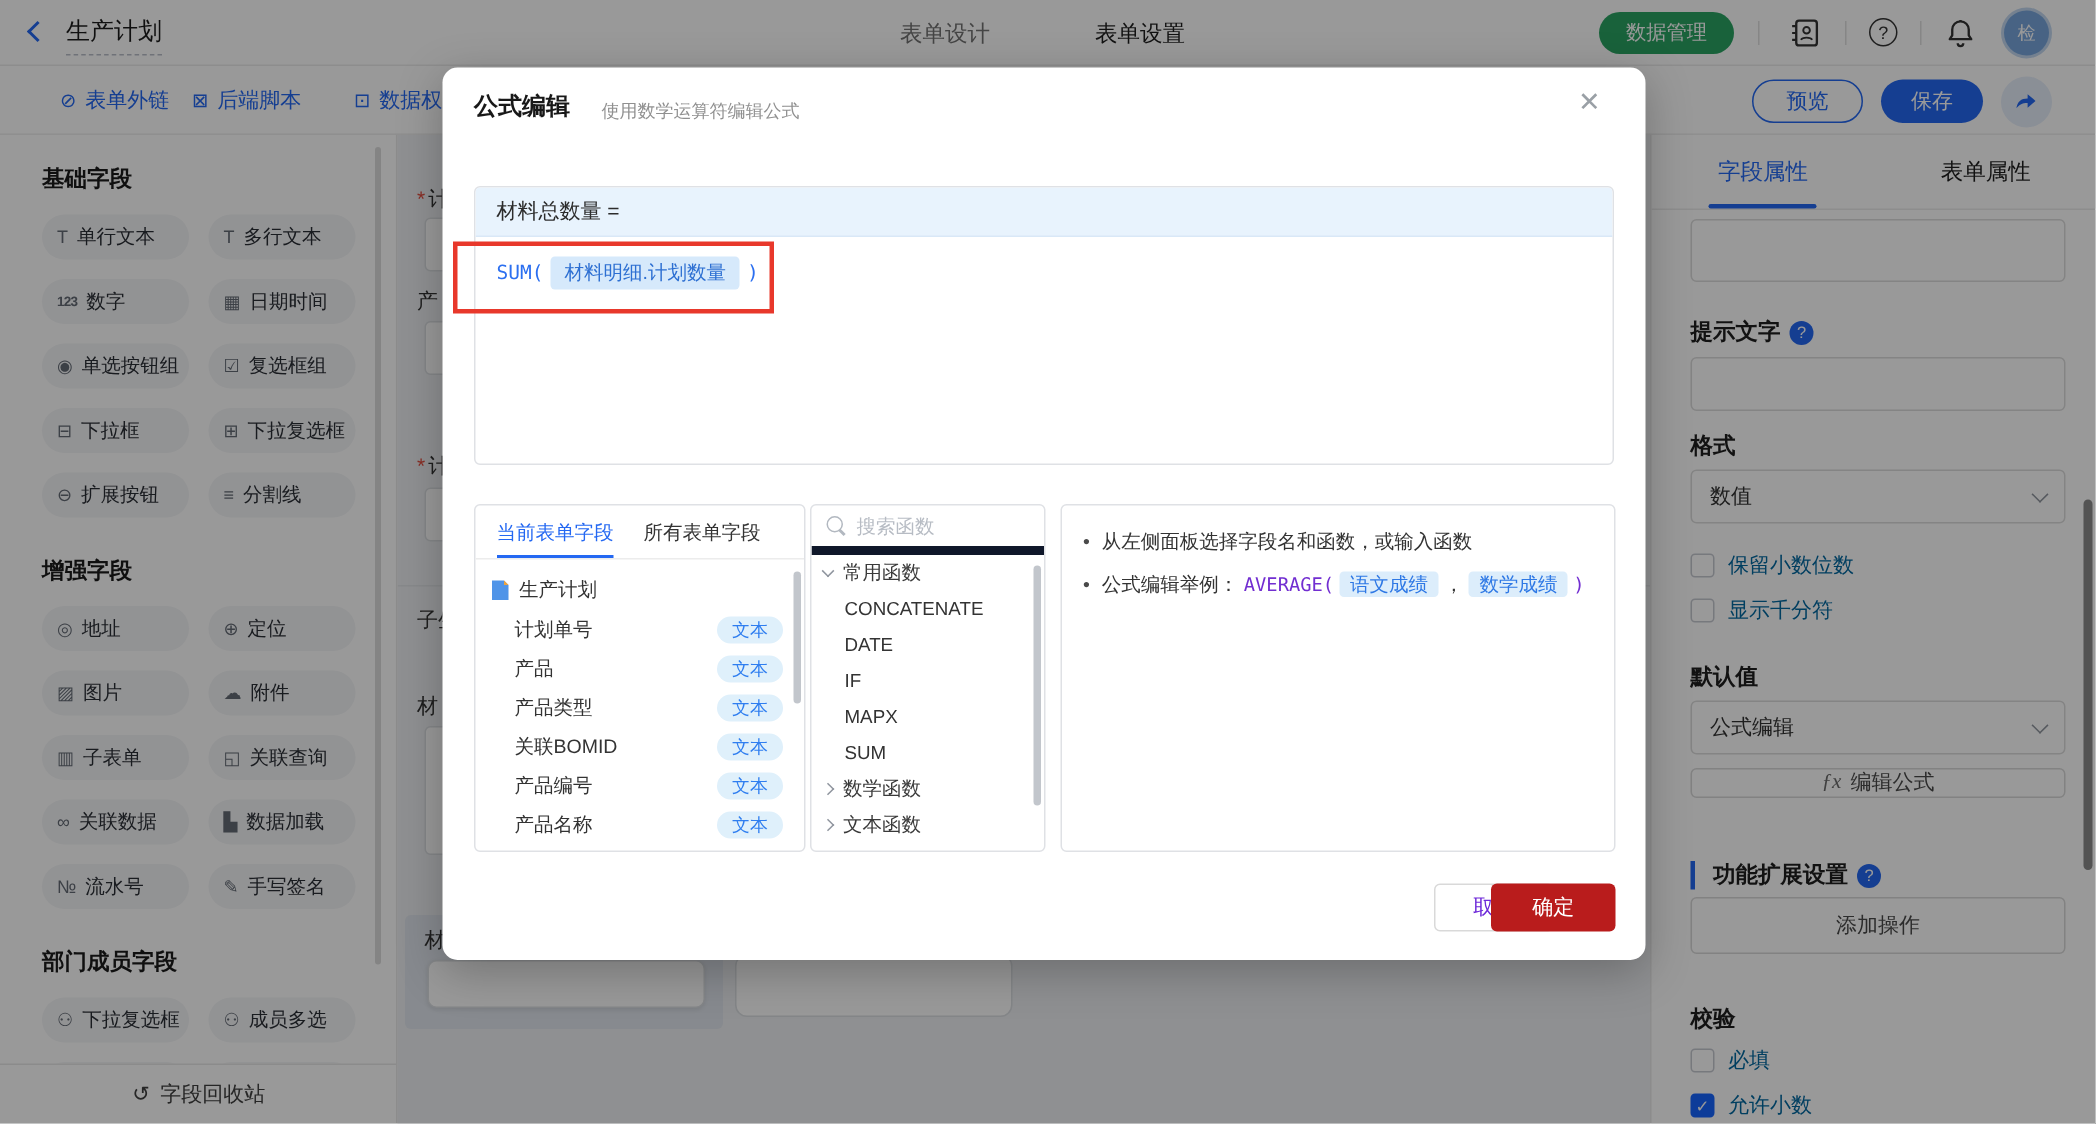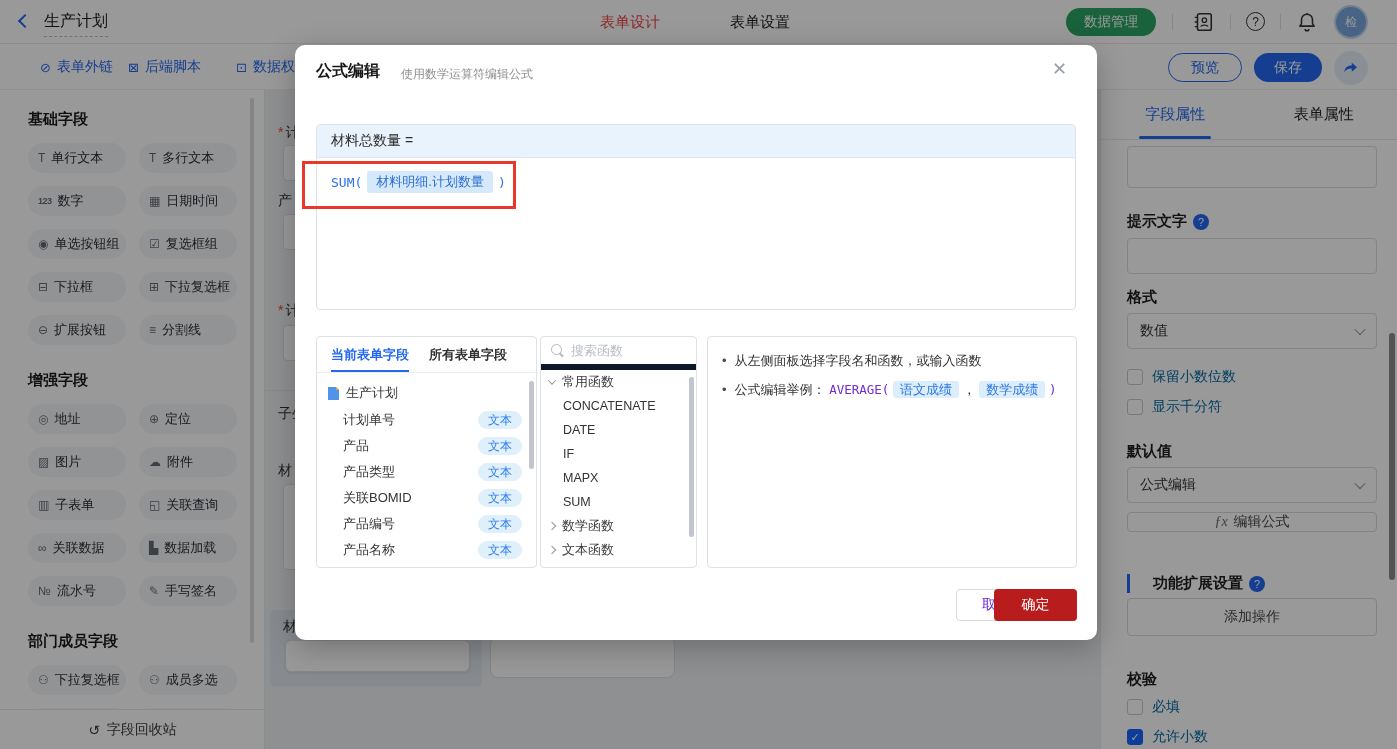--- a/index.html
+++ b/index.html
@@ -4,21 +4,21 @@
 <style>
   * { margin:0; padding:0; box-sizing:border-box; }
   html,body { width:1397px; height:749px; }
   body { font-family:"Liberation Sans","DejaVu Sans",sans-serif; background:#fff; position:relative; overflow:hidden; color:#333; }
 
   
   .topbar { position:absolute; left:0; top:0; width:1397px; height:44px; background:#fff; border-bottom:1px solid #ebebeb; z-index:10; }
   .back-chev { position:absolute; left:20px; top:16px; width:10px; height:10px; border-left:2.4px solid #2468f2; border-bottom:2.4px solid #2468f2; transform:rotate(45deg); cursor:pointer; }
   .page-title { position:absolute; left:44px; top:11px; font-size:16px; color:#1c1c1c; border-bottom:1px dashed #b9bec9; padding-bottom:4px; }
   .nav-tab { position:absolute; top:13px; font-size:15px; color:#1f1f1f; cursor:pointer; }
-  .nav-tab.active { color:#ef4444; }
+  .nav-tab.active { color:#737373; }
   .green-pill { position:absolute; left:1066px; top:8px; width:90px; height:28px; border-radius:15px; background:#2aa463; color:#fff; font-size:13.5px; display:flex; align-items:center; justify-content:center; cursor:pointer; }
   .tb-div { position:absolute; top:14px; width:1px; height:16px; background:#e0e0e0; }
   .tb-icon { position:absolute; top:11px; width:22px; height:22px; cursor:pointer; }
   .help-circle { position:absolute; left:1246px; top:12px; width:19px; height:19px; border:1.6px solid #333; border-radius:50%; color:#333; font-size:12px; display:flex; align-items:center; justify-content:center; cursor:pointer; }
   .avatar { position:absolute; left:1336px; top:7px; width:30px; height:30px; border-radius:50%; background:#78a6dd; box-shadow:0 0 0 2px #c3d8f0; color:#fff; font-size:12px; display:flex; align-items:center; justify-content:center; cursor:pointer; }
 
   
   .toolbar { position:absolute; left:0; top:44px; width:1397px; height:46px; background:#fff; border-bottom:1px solid #eeeeee; z-index:9; }
   .tool-link { position:absolute; top:14px; display:flex; align-items:center; gap:6px; color:#2468f2; font-size:14px; cursor:pointer; }
   .tool-link .tl-ic { font-size:13px; }
@@ -55,40 +55,40 @@
   .qmark { width:16px; height:16px; border-radius:50%; background:#2468f2; color:#fff; font-size:11px; font-weight:normal; display:inline-flex; align-items:center; justify-content:center; cursor:pointer; }
   .p-input { position:absolute; left:26px; width:250px; background:#fff; border:1px solid #dcdcdc; border-radius:4px; font-size:14px; padding:0 10px; color:#333; }
   .p-select { position:absolute; left:26px; width:250px; height:36px; background:#fff; border:1px solid #dcdcdc; border-radius:4px; display:flex; align-items:center; padding:0 12px; font-size:14px; color:#333; cursor:pointer; }
   .p-select .chv { margin-left:auto; }
   .p-btn { position:absolute; left:26px; width:250px; border:1px solid #d9d9d9; border-radius:4px; background:#fff; display:flex; align-items:center; justify-content:center; gap:6px; font-size:14px; color:#4a4a4a; cursor:pointer; }
   .fx { font-style:italic; color:#6b6b6b; font-family:"Liberation Serif","DejaVu Serif",serif; }
   .cb-row { position:absolute; left:26px; display:flex; align-items:center; gap:9px; font-size:14px; color:#0369a1; cursor:pointer; }
   .cb { width:16px; height:16px; border:1px solid #c6cad1; border-radius:3px; background:#fff; display:flex; align-items:center; justify-content:center; }
   .cb.checked { background:#1765ff; border-color:#1765ff; }
   .cb.checked::after { content:"✓"; color:#fff; font-size:11px; font-weight:bold; }
-  .ext-header { border-left:3px solid #2468f2; padding-left:23px; }
+  .ext-header { border-left:3px solid #2468f2; padding-left:12px; }
 
   .win-scroll { position:absolute; left:1389px; top:333px; width:6px; height:247px; background:#8a8a8a; border-radius:3px; z-index:9; }
 
   
   .overlay { position:absolute; left:0; top:0; width:1397px; height:749px; background:rgba(0,0,0,.40); z-index:50; }
   .modal { position:absolute; left:295px; top:45px; width:802px; height:595px; background:#fff; border-radius:10px; box-shadow:0 8px 30px rgba(0,0,0,.25); z-index:60; }
   .m-title { position:absolute; left:21px; top:16px; font-size:16px; font-weight:bold; color:#181818; }
   .m-subtitle { position:absolute; left:106px; top:21px; font-size:12px; color:#909090; }
   .m-close { position:absolute; left:757px; top:13px; font-size:18px; color:#9aa0a6; cursor:pointer; }
 
   .formula-box { position:absolute; left:21px; top:79px; width:760px; height:186px; border:1px solid #dfe1e5; border-radius:4px; overflow:hidden; }
   .formula-strip { height:33px; background:#e8f3fd; display:flex; align-items:center; padding-left:14px; font-size:14px; color:#2c2c2c; border-bottom:1px solid #d9e8f7; }
   .formula-body { padding:13px 14px; font-family:"DejaVu Sans Mono",monospace; font-size:13px; color:#2b6ff0; display:flex; align-items:center; gap:5px; }
   .var-pill { background:#d6e9fb; color:#2d6fd2; font-family:"Liberation Sans","DejaVu Sans",sans-serif; font-size:13px; padding:2px 9px; border-radius:3px; cursor:pointer; }
 
   .m-sec-label { position:absolute; top:269px; font-size:13px; color:#8a8a8a;margin-top:40px; }
   .panel { position:absolute; top:291px; border:1px solid #dfe1e5; border-radius:4px; background:#fff; overflow:hidden; }
   .var-panel { left:21px; width:221px; height:232px; }
-  .vp-tabs { height:36px; border-bottom:1px solid #ececec; display:flex; align-items:stretch; padding:0 14px; gap:20px;font-weight:bold; }
+  .vp-tabs { height:36px; border-bottom:1px solid #ececec; display:flex; align-items:stretch; padding:0 14px; gap:20px; }
   .vp-tab { display:flex; align-items:center; font-size:13px; color:#333; cursor:pointer; }
   .vp-tab.active { color:#2468f2; box-shadow:inset 0 -2px 0 #2468f2; }
   .vp-root { display:flex; align-items:center; gap:6px; height:28px; padding-left:10px; margin-top:6px; font-size:13px; color:#333; cursor:pointer; }
   .vp-row { display:flex; align-items:center; height:26px; padding-left:26px; padding-right:14px; font-size:13px; color:#333; cursor:pointer; }
   .type-badge { margin-left:auto; background:#dff0fb; color:#2f7ef0; font-size:12px; height:18px; line-height:18px; padding:0 10px; border-radius:9px; }
   .vp-scroll { position:absolute; right:2px; top:44px; width:5px; height:88px; background:#c2c6cc; border-radius:3px; }
 
   .func-panel { left:245px; width:157px; height:232px; }
   .fp-search { height:33px; border-bottom:6px solid #0f172a; display:flex; align-items:center; gap:7px; padding:0 10px; }
   .fp-search input { border:none; outline:none; width:100px; font-size:13px; color:#333; }

